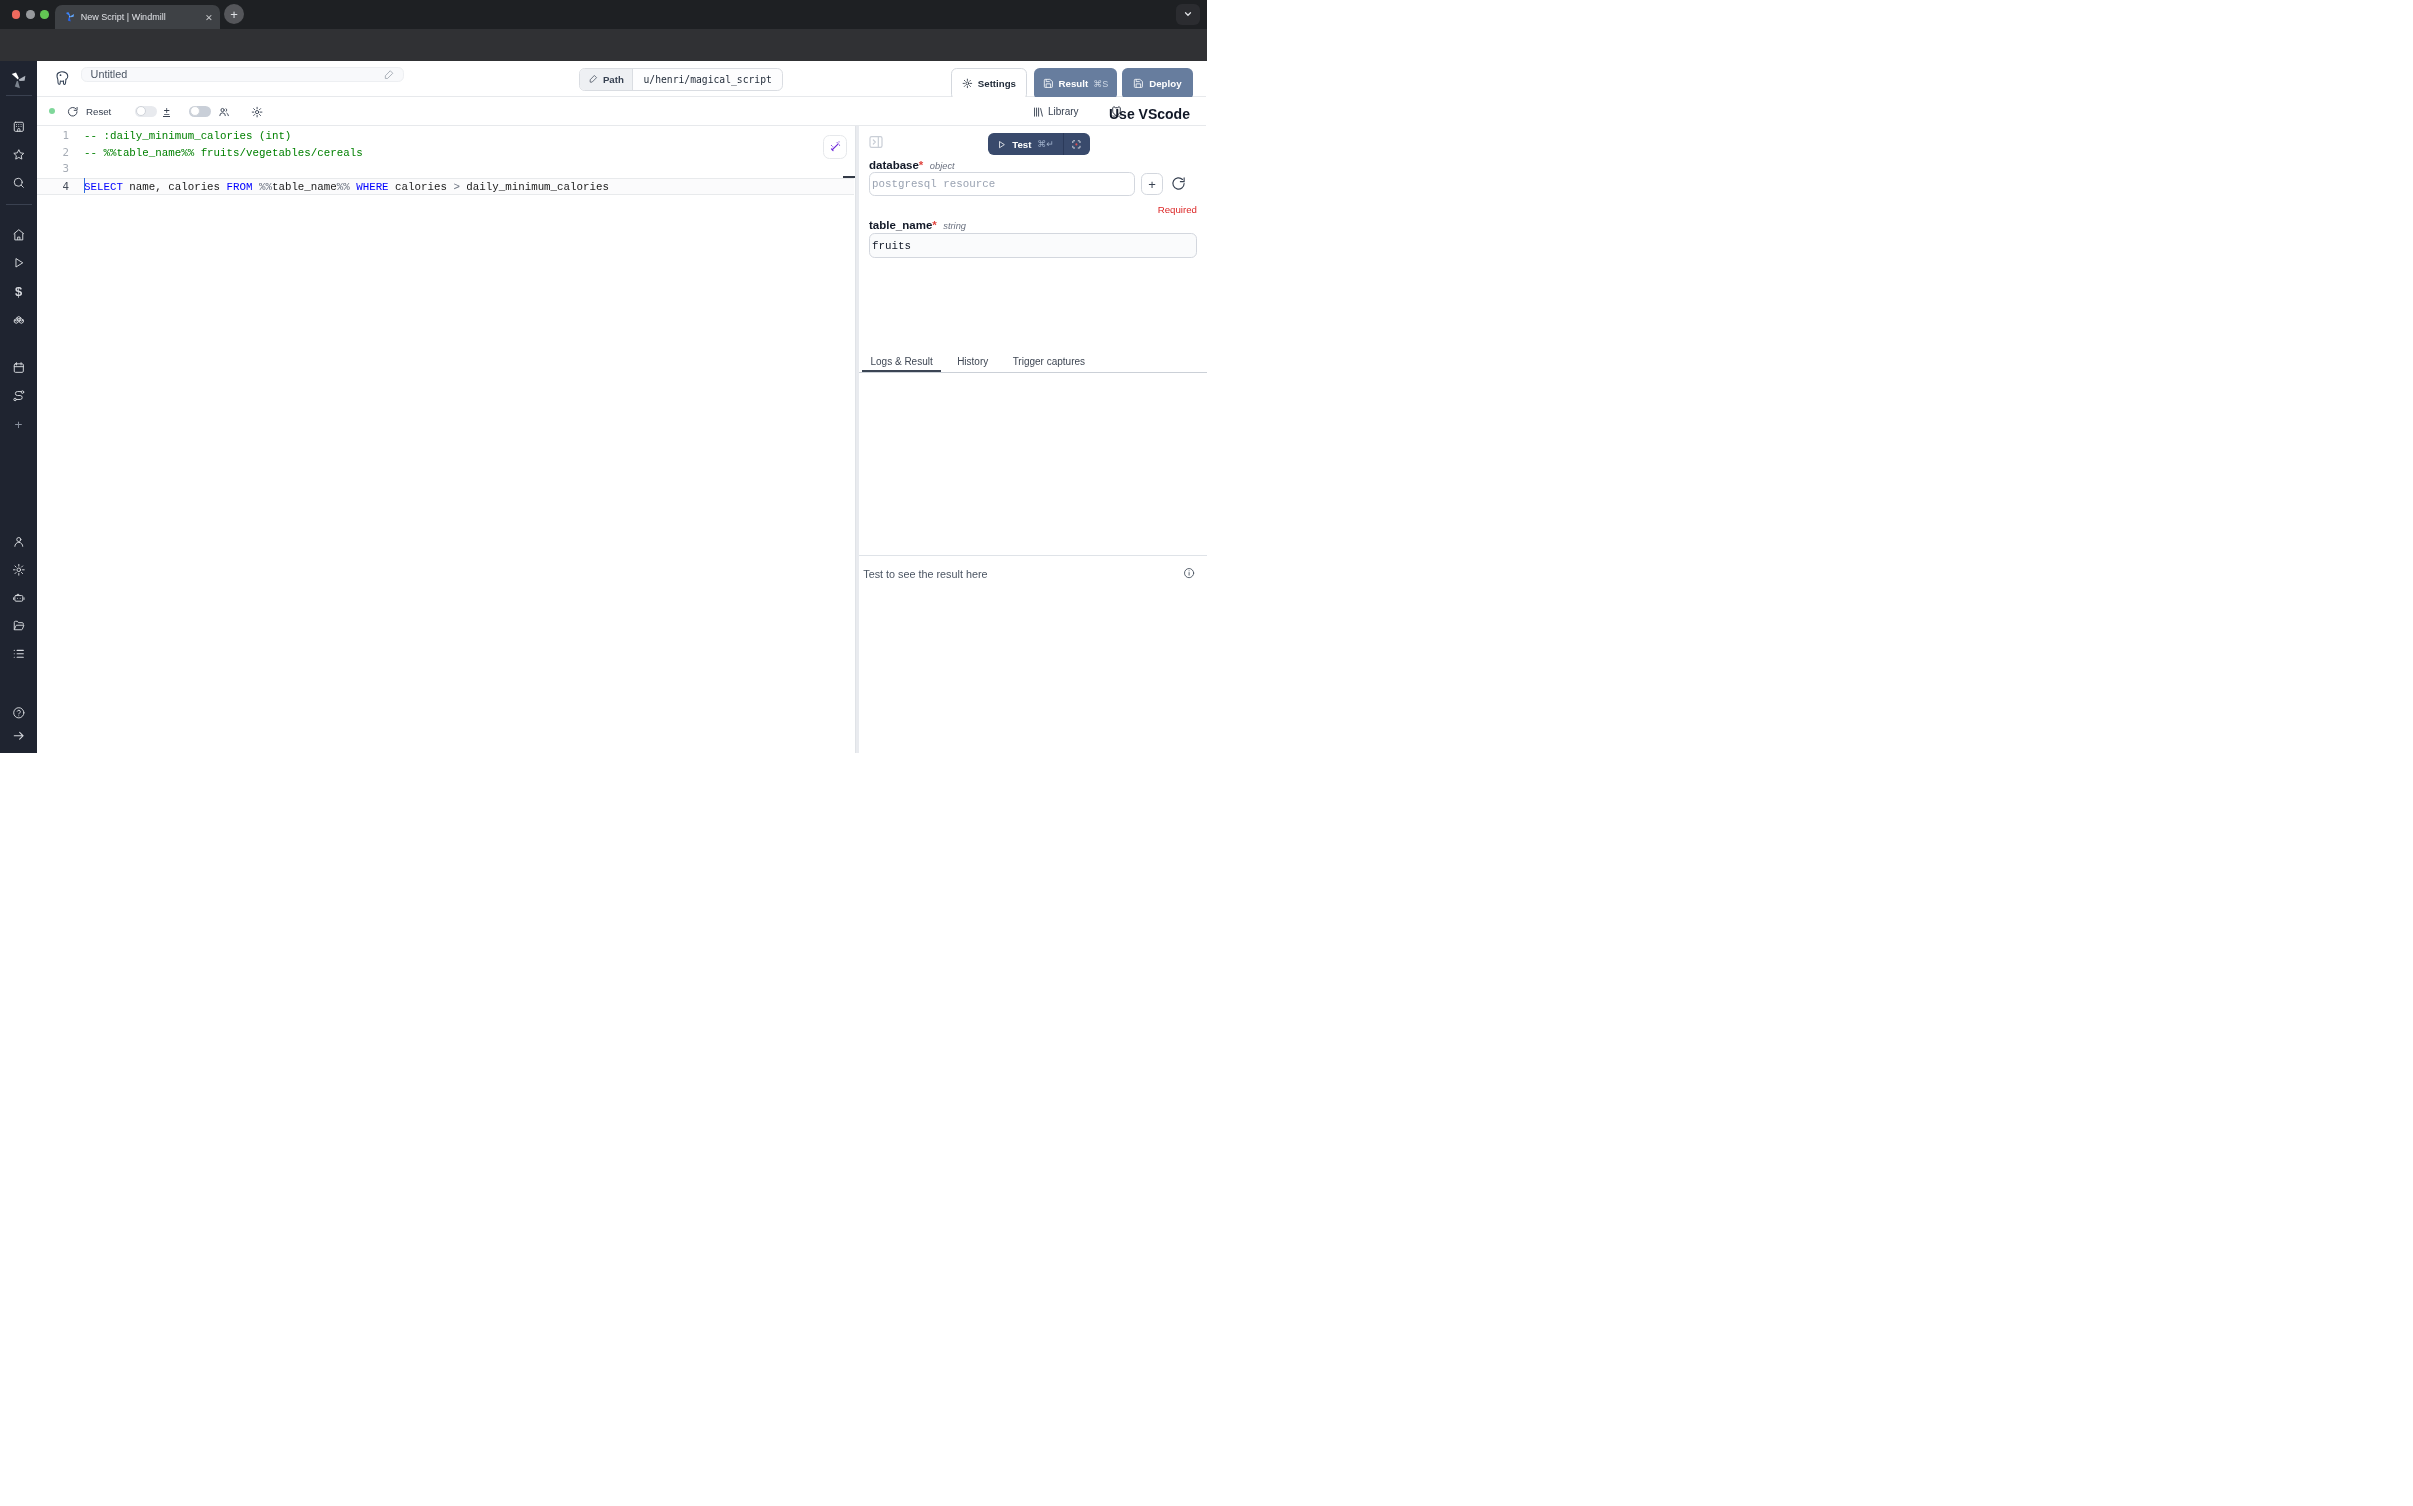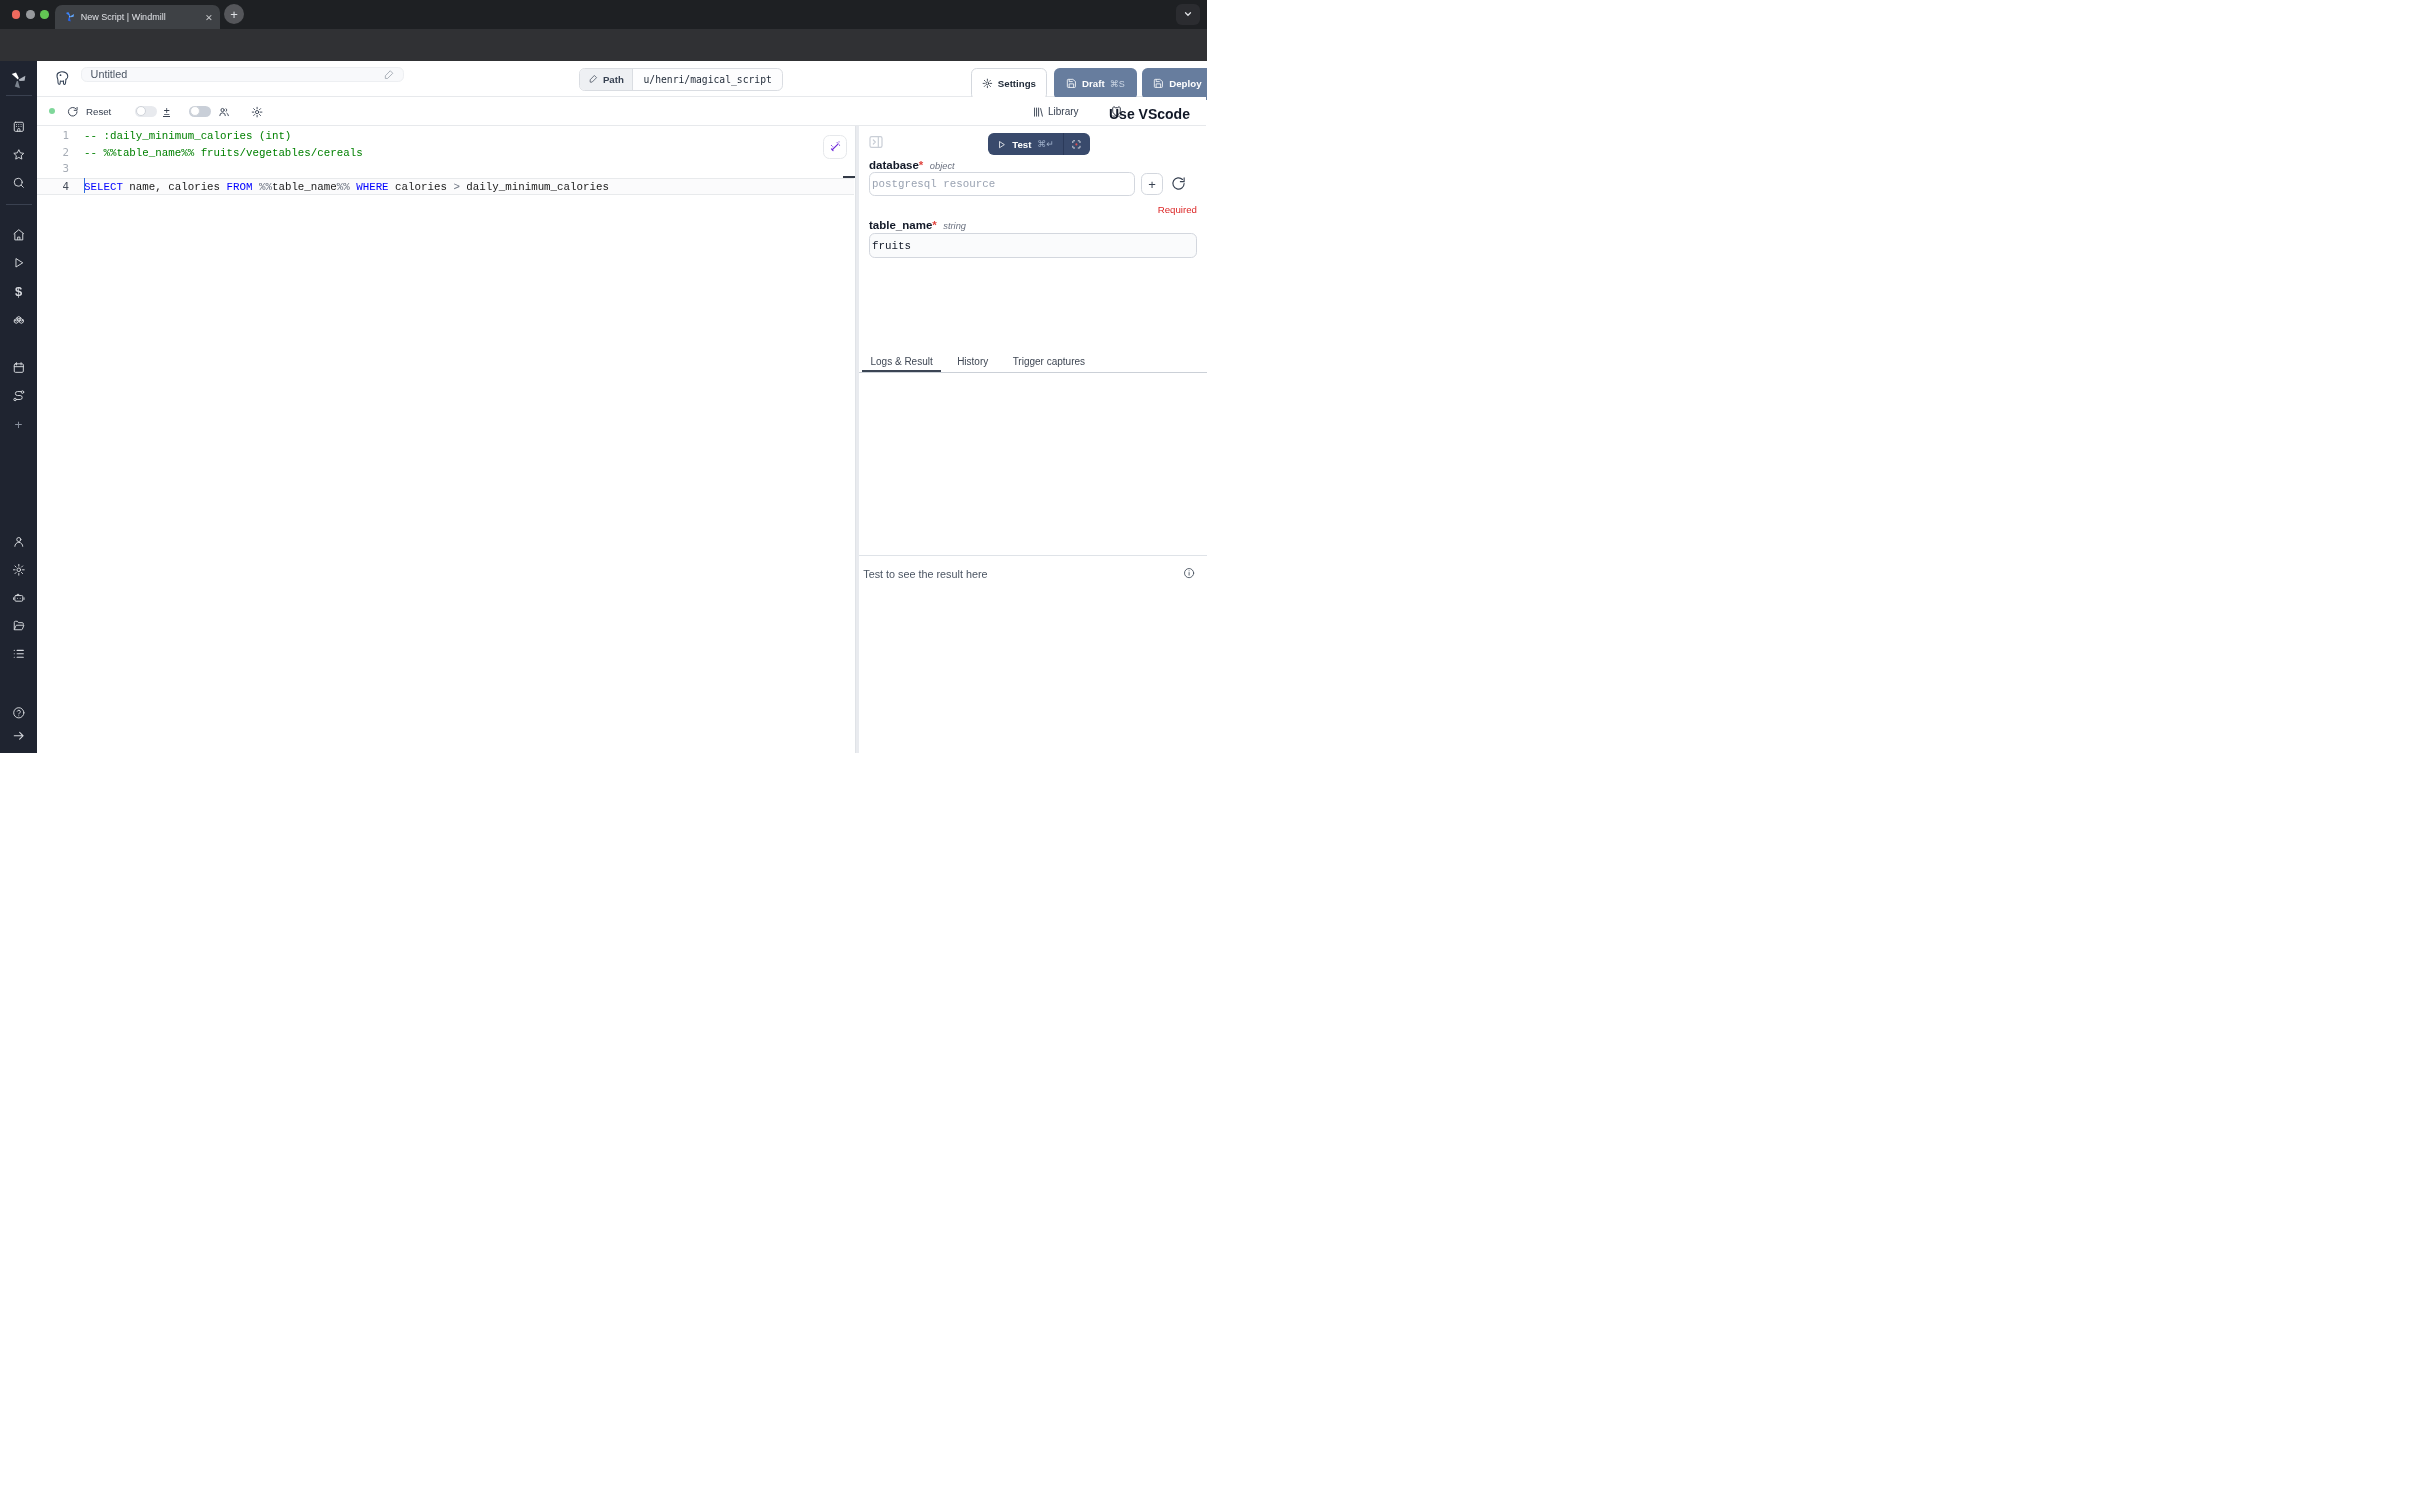--- a/index.html
+++ b/index.html
@@ -37,21 +37,21 @@
   .sb-div { left:5.7px; width:26px; height:0.7px; background:#3a4150; }
 
   
   .app-header { left:37px; top:61px; width:1169px; height:36px; background:#fff; border-bottom:0.7px solid #e7e9ec; }
   .name-input { left:44px; top:5.7px; width:323px; height:15px; background:#f8f9fb; border:0.7px solid #edeff2; border-radius:5.7px;
                 display:flex; align-items:center; padding:0 8.6px; color:#4b5563; font-size:10.8px; }
   .path-chip { left:542px; top:6.5px; height:23px; border:0.7px solid #dadde2; border-radius:5.7px; display:flex; overflow:hidden; background:#fdfdfe; }
   .path-chip .seg1 { background:#eef0f3; display:flex; align-items:center; gap:5px; padding:0 8.6px; border-right:0.7px solid #dadde2;
                      color:#374151; font-size:9.7px; font-weight:bold; }
   .path-chip .seg2 { display:flex; align-items:center; padding:0 10px; font-family:"DejaVu Sans Mono", monospace; font-size:9.7px; color:#1f2937; }
-  .btn { border-radius:5.7px; display:flex; align-items:center; justify-content:center; gap:5px; font-size:9.7px; font-weight:bold; height:32px;margin-left:20px; }
+  .btn { border-radius:5.7px; display:flex; align-items:center; justify-content:center; gap:5px; font-size:9.7px; font-weight:bold; height:32px; }
   .btn-white { background:#fff; border:0.7px solid #d4d8de; color:#1f2937; }
   .btn-blue { background:#677d9e; color:#fff; }
   .kbd-dim { font-weight:normal; color:#ccd6e4; font-size:9px; }
 
   
   .toolbar { left:37px; top:97px; width:1169px; height:29px; background:#fff; border-bottom:0.7px solid #e7e9ec; }
   .tb-txt { color:#374151; font-size:9.7px; }
   .toggle { width:21.5px; height:11.5px; border-radius:6.5px; position:absolute; top:8.6px; }
   .knob { position:absolute; left:0.7px; top:0.7px; width:10px; height:10px; border-radius:50%; background:#fff; border:0.7px solid #d0d4da; }
   .plusminus { font-size:10.8px; color:#374151; border-bottom:1.1px solid #374151; line-height:10px; padding:0 0.7px; }
@@ -348,21 +348,21 @@
       </span>
       <span>Settings</span>
     </button>
     <button class="abs btn btn-blue" style="left:997px; top:6.5px; width:83px; border:none;">
       <span>
         <svg width="10.8" height="10.8" viewBox="0 0 24 24" fill="none" stroke="#fff" stroke-width="1.8" stroke-linejoin="round">
             <path d="M15.2 3H5a2 2 0 0 0-2 2v14a2 2 0 0 0 2 2h14a2 2 0 0 0 2-2V7.8z"></path>
             <path d="M17 21v-8H7v8M7 3v5h8"></path>
           </svg>
       </span>
-      <span>Draft</span>
+      <span>Result</span>
       <span class="kbd-dim">⌘S</span>
     </button>
     <button class="abs btn btn-blue" style="left:1085px; top:6.5px; width:71px; border:none;">
       <span>
         <svg width="10.8" height="10.8" viewBox="0 0 24 24" fill="none" stroke="#fff" stroke-width="1.8" stroke-linejoin="round">
             <path d="M15.2 3H5a2 2 0 0 0-2 2v14a2 2 0 0 0 2 2h14a2 2 0 0 0 2-2V7.8z"></path>
             <path d="M17 21v-8H7v8M7 3v5h8"></path>
           </svg>
       </span>
       <span>Deploy</span>

